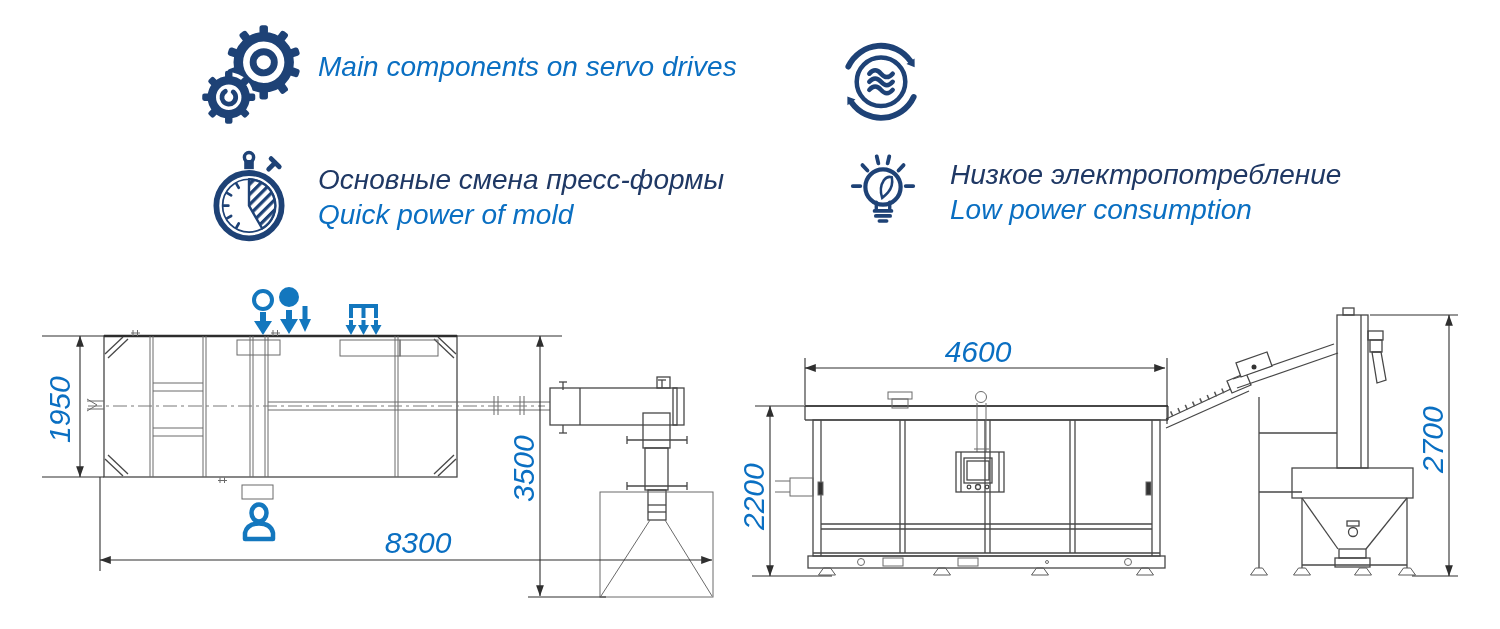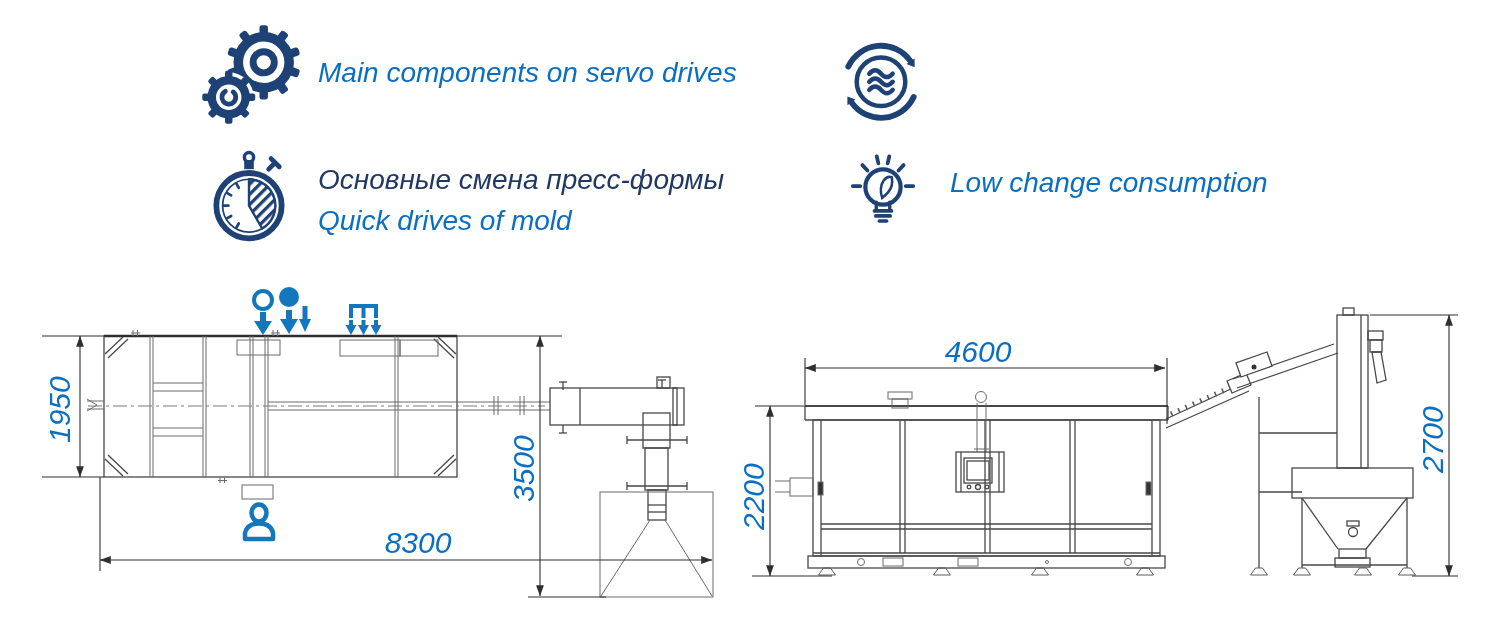--- a/index.html
+++ b/index.html
@@ -1,21 +1,21 @@
 <!DOCTYPE html>
 <html><head>
 <meta charset="utf-8">
 <style>
   html,body{margin:0;padding:0;background:#fff;}
   .canvas{position:relative;width:1500px;height:629px;background:#fff;overflow:hidden;
           font-family:"Liberation Sans",sans-serif;}
   .abs{position:absolute;}
   .ftext{position:absolute;white-space:nowrap;}
   .ru{font-style:italic;font-size:28px;line-height:33px;color:#1F3864;}
-  .en{font-style:italic;font-size:28px;line-height:33px;color:#0A6FC2;margin-top:8px;}
+  .en{font-style:italic;font-size:28px;line-height:33px;color:#0A6FC2;margin-top:2px;}
   .drw{position:absolute;left:0;top:0;}
   .dim{font-family:"Liberation Sans",sans-serif;font-style:italic;font-size:30px;fill:#0A6FC2;}
   .thin{stroke:#6a6a6a;stroke-width:1;fill:none;}
   .main{stroke:#474747;stroke-width:1.3;fill:none;}
   .dimln{stroke:#2f2f2f;stroke-width:1.1;fill:none;}
   .blue{fill:#1377BE;stroke:none;}
 </style>
 </head>
 <body>
 
@@ -109,24 +109,25 @@
       <line x1="42.5" y1="7.5" x2="44.5" y2="16" stroke-width="4.5"></line>
       <line x1="57.5" y1="7.5" x2="55.5" y2="16" stroke-width="4.5"></line>
     </g>
   </svg>
 
   <div class="ftext" style="left:318px;top:48px">
     <div class="en">Main components on servo drives</div>
   </div>
   <div class="ftext" style="left:318px;top:163px">
     <div class="ru">Основные смена пресс-формы</div>
-    <div class="en">Quick drives of mold</div>
+    <div class="en">Quick power of mold</div>
   </div>
   <div class="ftext" style="left:950px;top:158px">
-    <div class="en">Low change consumption</div>
+    <div class="ru">Низкое электропотребление</div>
+    <div class="en">Low power consumption</div>
   </div>
 
   <svg class="drw" width="1500" height="629" viewBox="0 0 1500 629">
     <defs>
       <marker id="arr" viewBox="0 0 12 9" refX="11.3" refY="4.5" markerWidth="12" markerHeight="9" markerUnits="userSpaceOnUse" orient="auto-start-reverse">
         <path d="M0.5,0.6 L11.5,4.5 L0.5,8.4 Z" fill="#2f2f2f"></path>
       </marker>
       <g id="footG">
         <path d="M-3.5,0 L-8.5,7 L8.5,7 L3.5,0 Z" stroke="#5a5a5a" fill="none" stroke-width="1"></path>
       </g>

